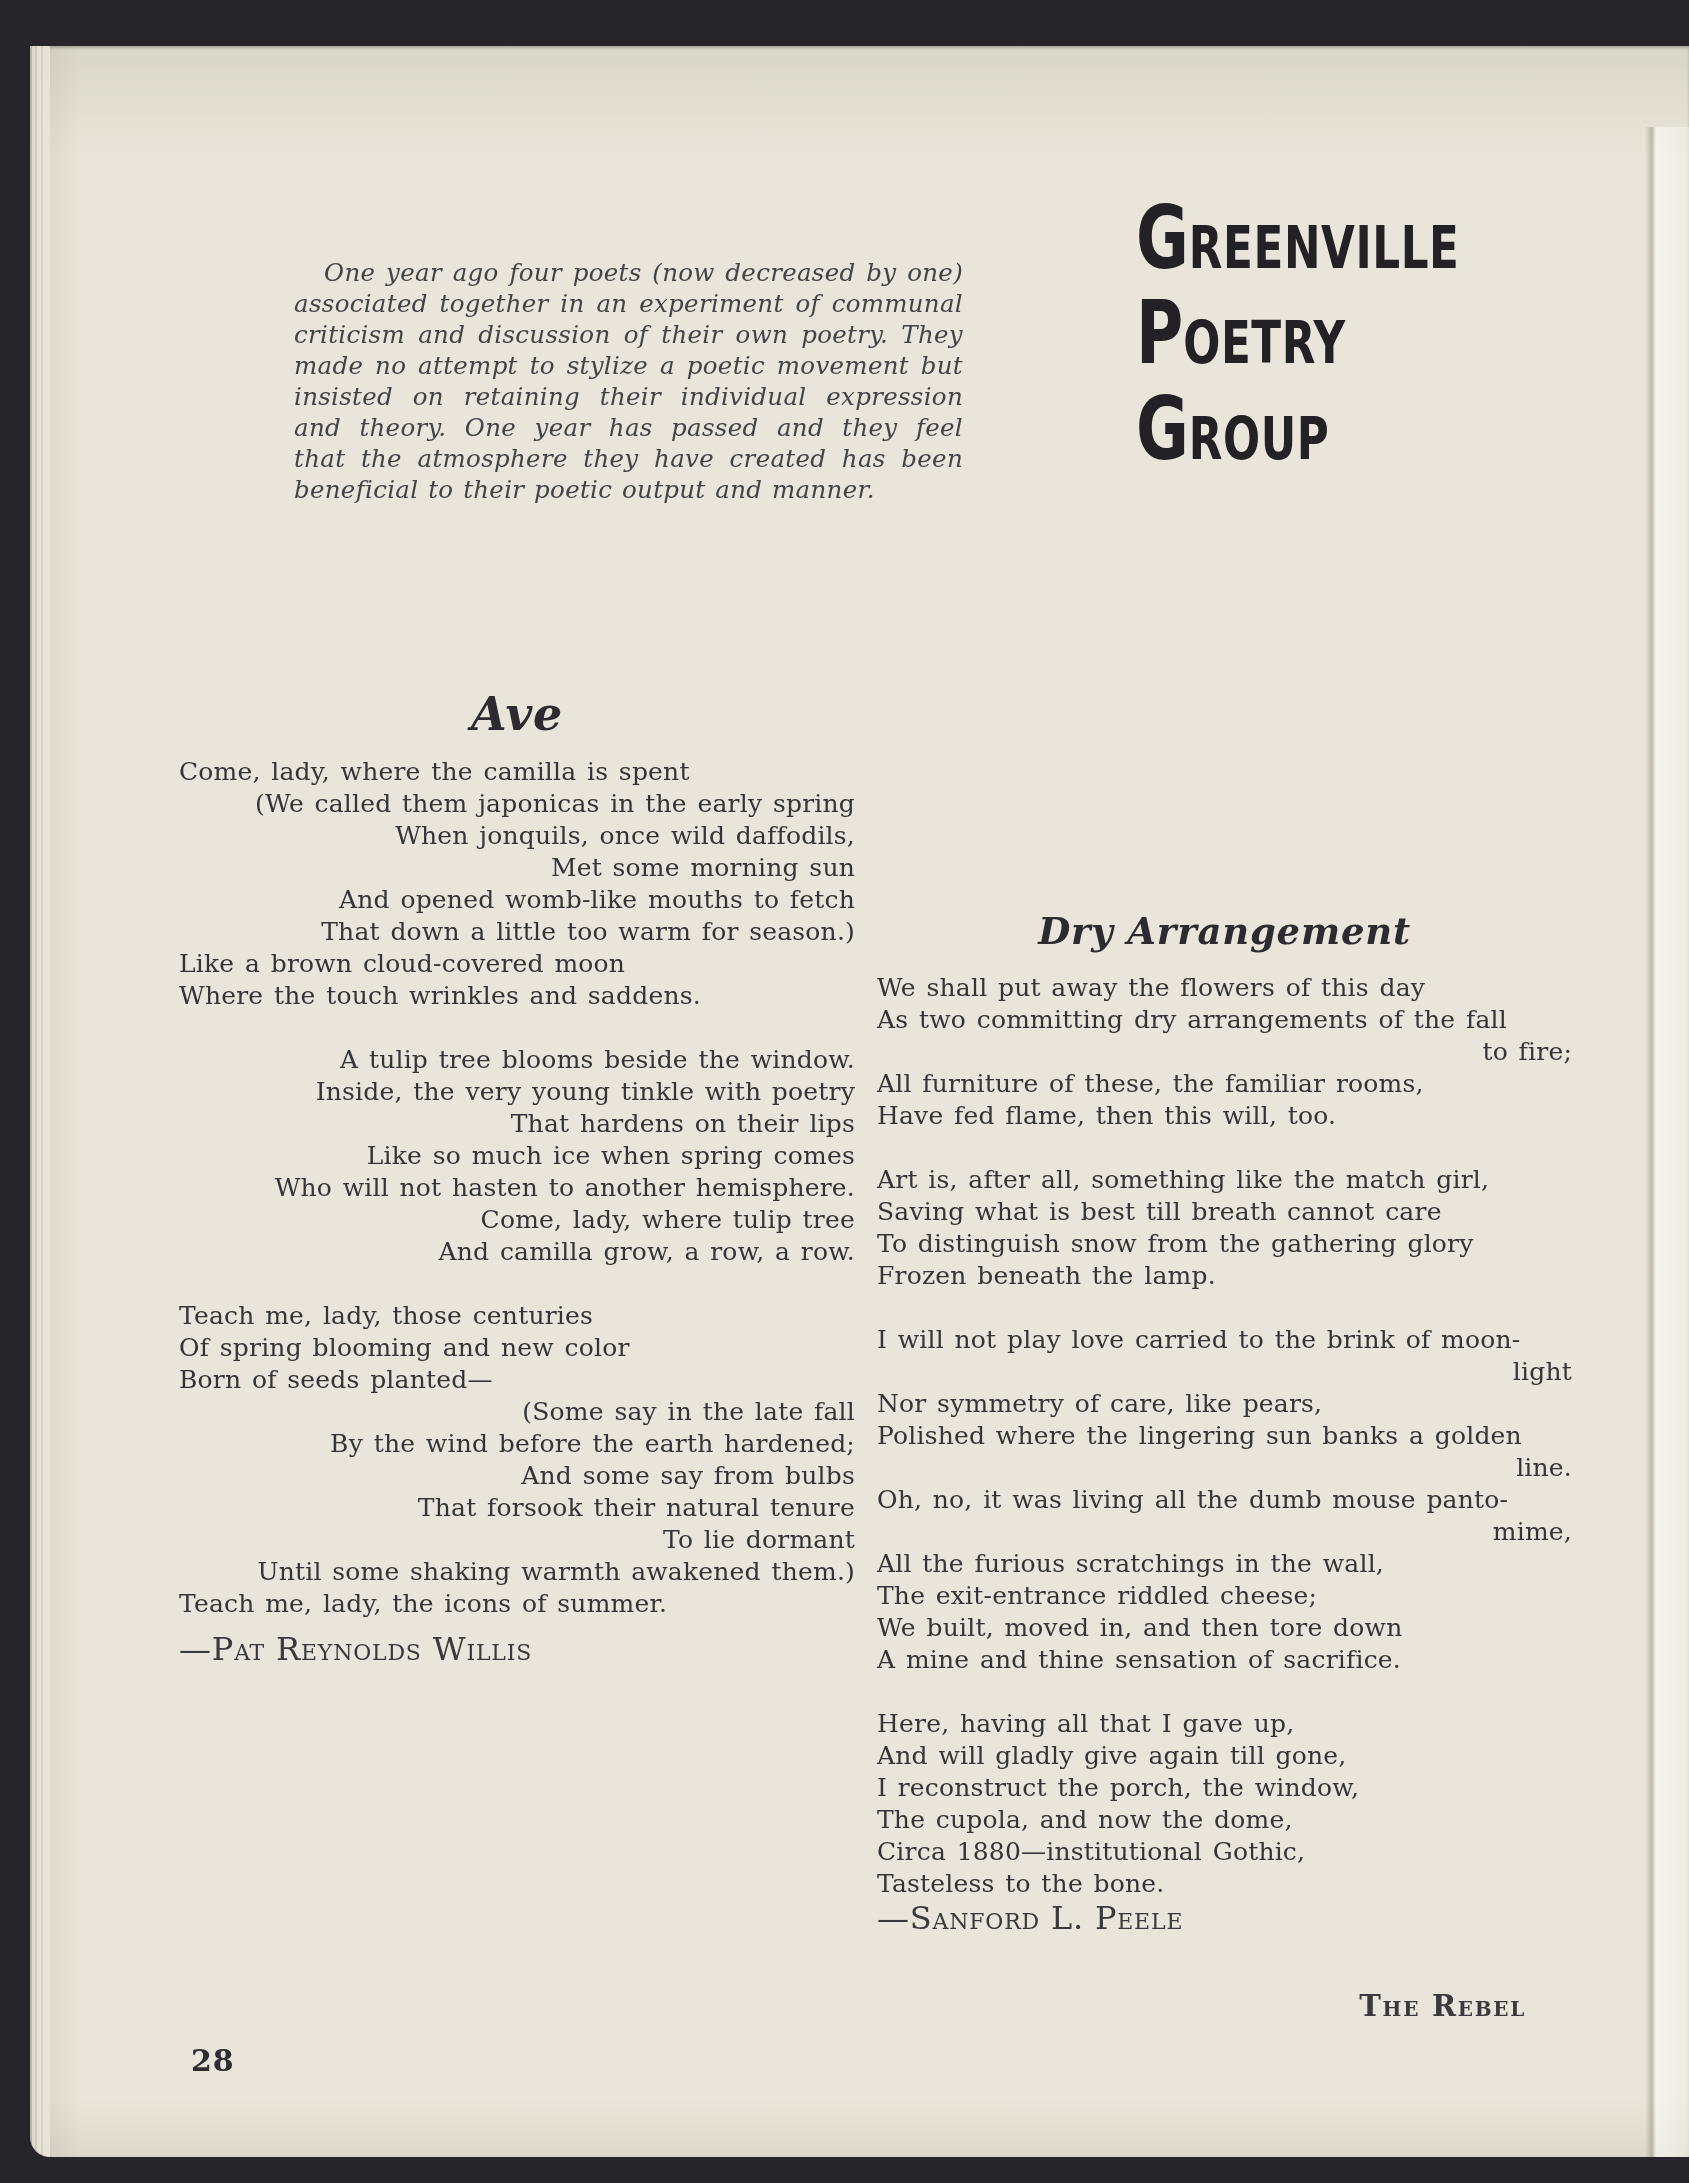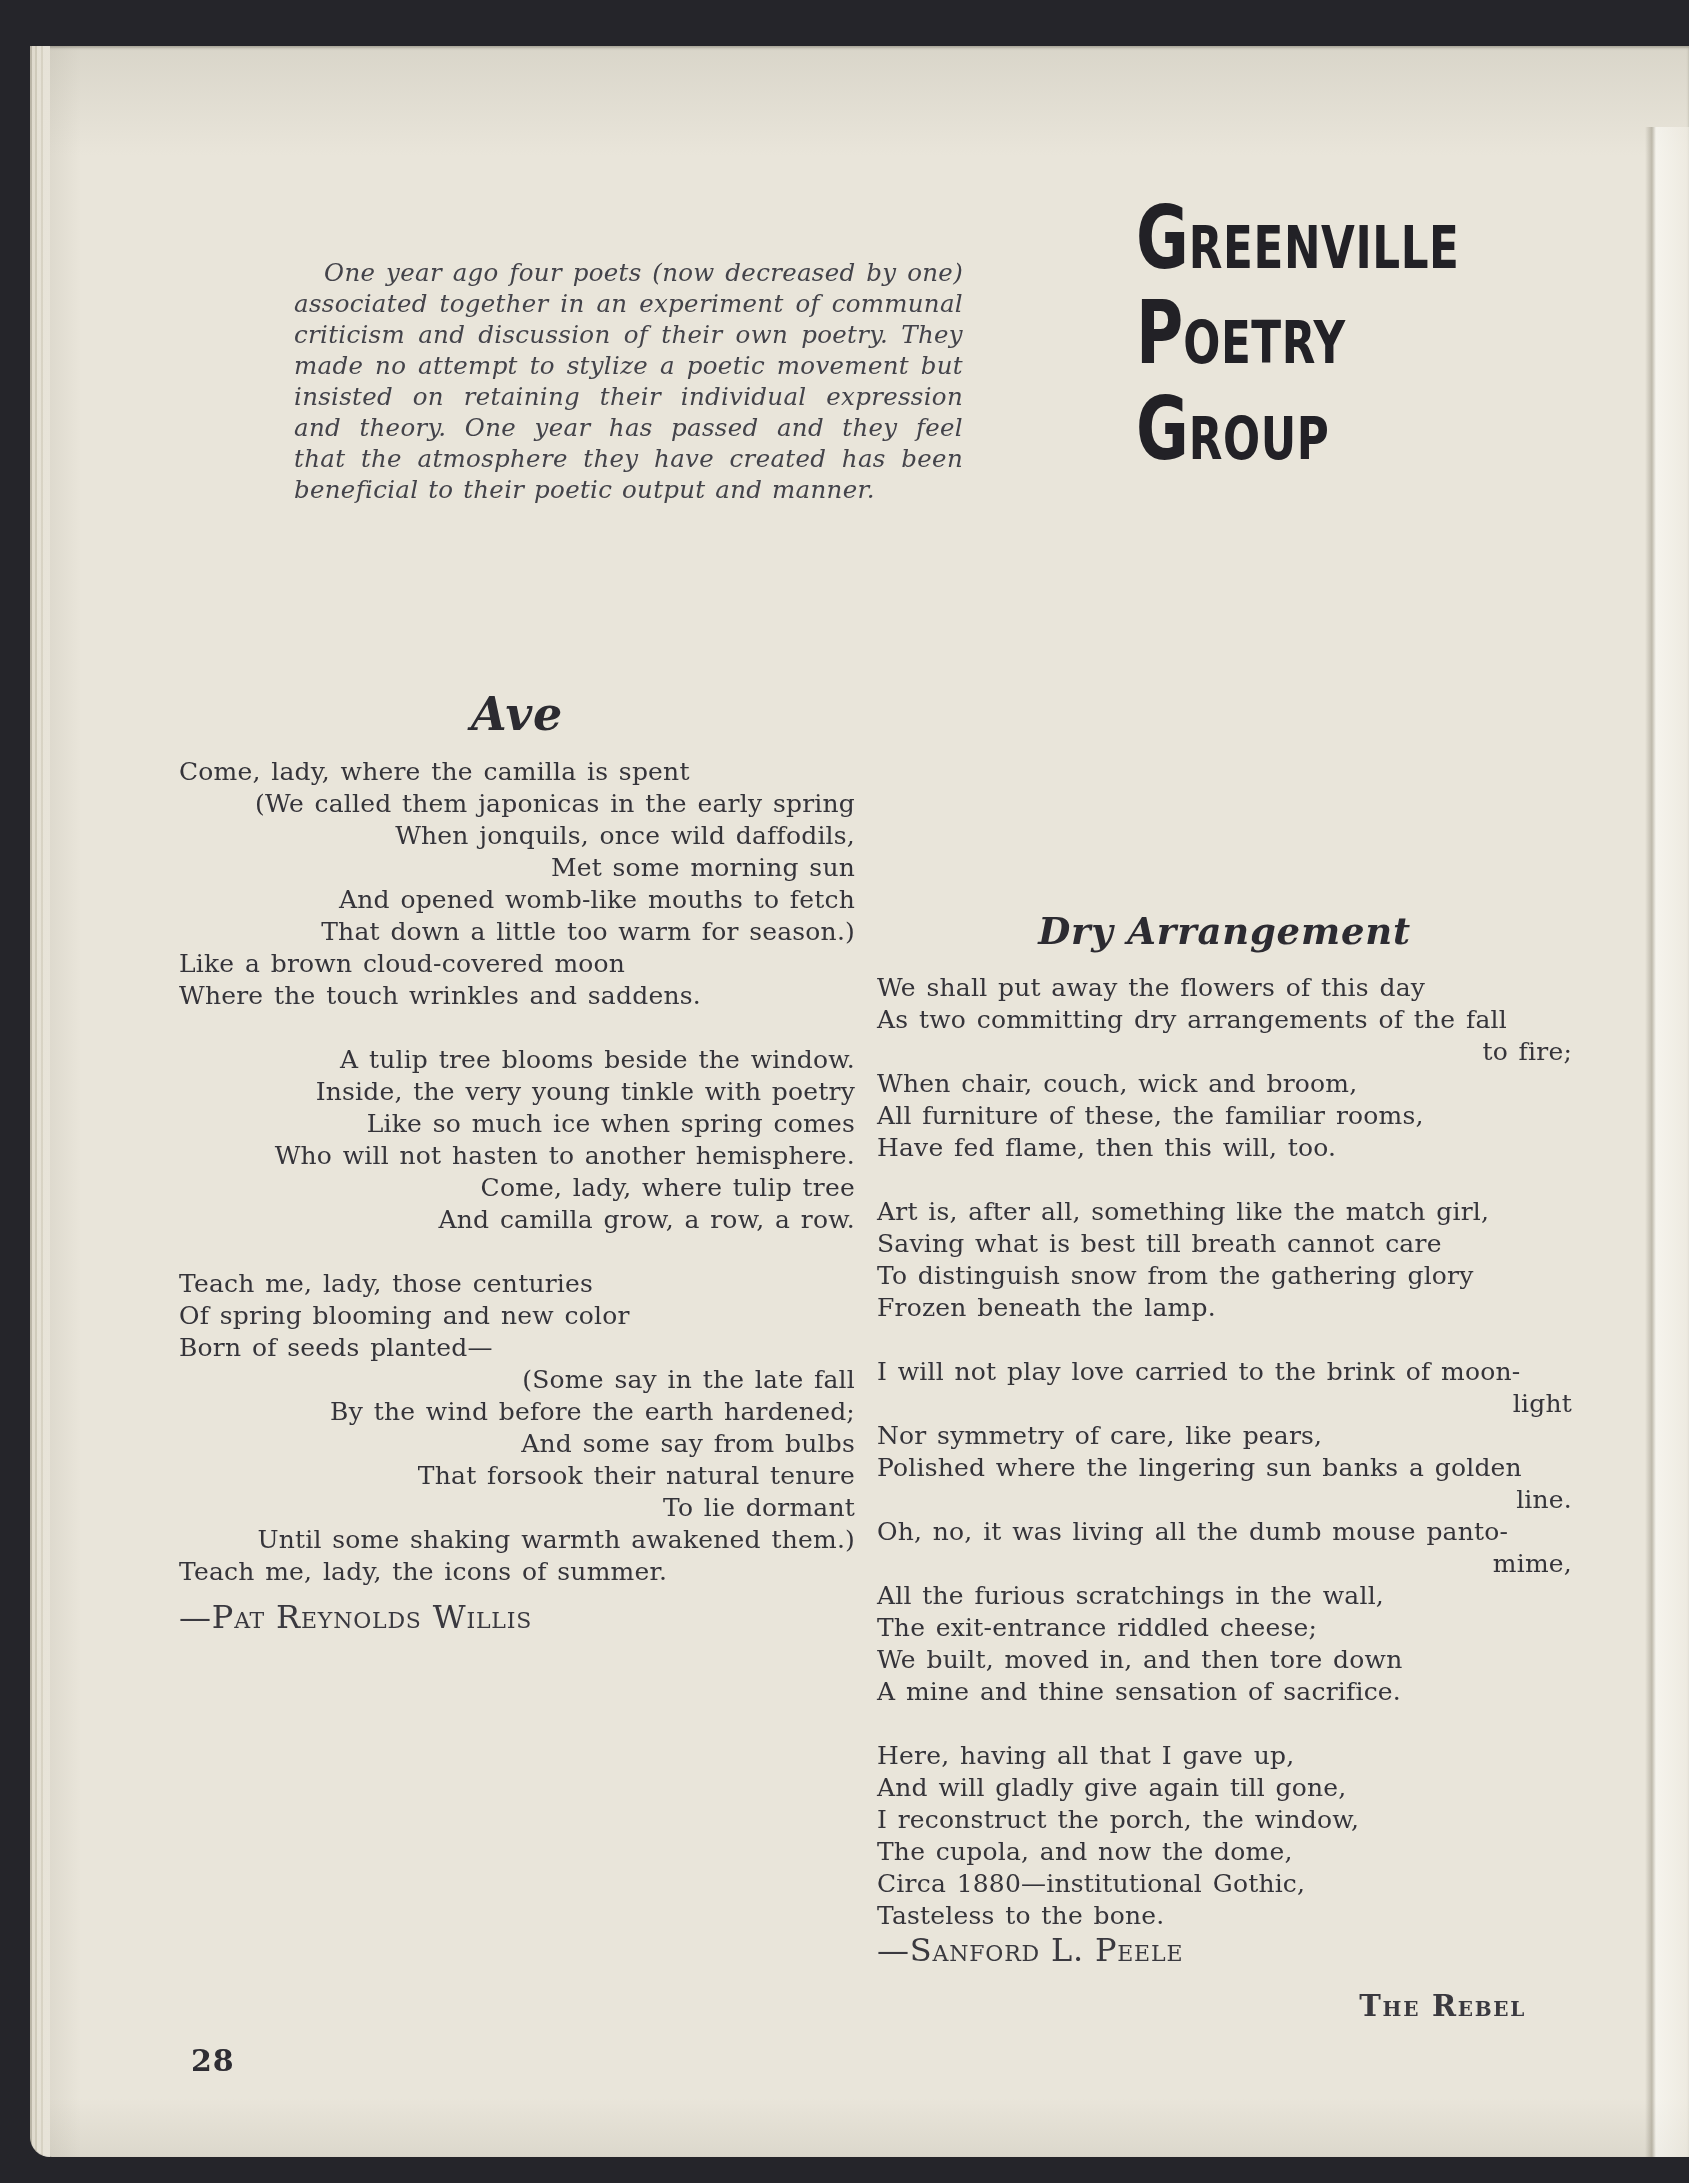--- a/index.html
+++ b/index.html
@@ -125,20 +125,21 @@
           <div class="pline i1">When jonquils, once wild daffodils,</div>
           <div class="pline i1">Met some morning sun</div>
           <div class="pline i1">And opened womb-like mouths to fetch</div>
           <div class="pline i1">That down a little too warm for season.)</div>
           <div class="pline i0">Like a brown cloud-covered moon</div>
           <div class="pline i0">Where the touch wrinkles and saddens.</div>
         </div>
         <div class="stanza">
           <div class="pline i1">A tulip tree blooms beside the window.</div>
           <div class="pline i1">Inside, the very young tinkle with poetry</div>
+          <div class="pline i1">That hardens on their lips</div>
           <div class="pline i1">Like so much ice when spring comes</div>
           <div class="pline i1">Who will not hasten to another hemisphere.</div>
           <div class="pline i1">Come, lady, where tulip tree</div>
           <div class="pline i1">And camilla grow, a row, a row.</div>
         </div>
         <div class="stanza">
           <div class="pline i0">Teach me, lady, those centuries</div>
           <div class="pline i0">Of spring blooming and new color</div>
           <div class="pline i0">Born of seeds planted—</div>
           <div class="pline i1">(Some say in the late fall</div>
@@ -153,21 +154,20 @@
     <div class="poem-attrib">—Pat Reynolds Willis</div>
   </div>
 
   <div class="poem poem-right">
     <div class="poem-title">Dry Arrangement</div>
     <div class="poem-body" id="poem1">
         <div class="stanza">
           <div class="pline i0">We shall put away the flowers of this day</div>
           <div class="pline i0">As two committing dry arrangements of the fall</div>
           <div class="pline i1">to fire;</div>
-          <div class="pline i0">When chair, couch, wick and broom,</div>
           <div class="pline i0">All furniture of these, the familiar rooms,</div>
           <div class="pline i0">Have fed flame, then this will, too.</div>
         </div>
         <div class="stanza">
           <div class="pline i0">Art is, after all, something like the match girl,</div>
           <div class="pline i0">Saving what is best till breath cannot care</div>
           <div class="pline i0">To distinguish snow from the gathering glory</div>
           <div class="pline i0">Frozen beneath the lamp.</div>
         </div>
         <div class="stanza">

